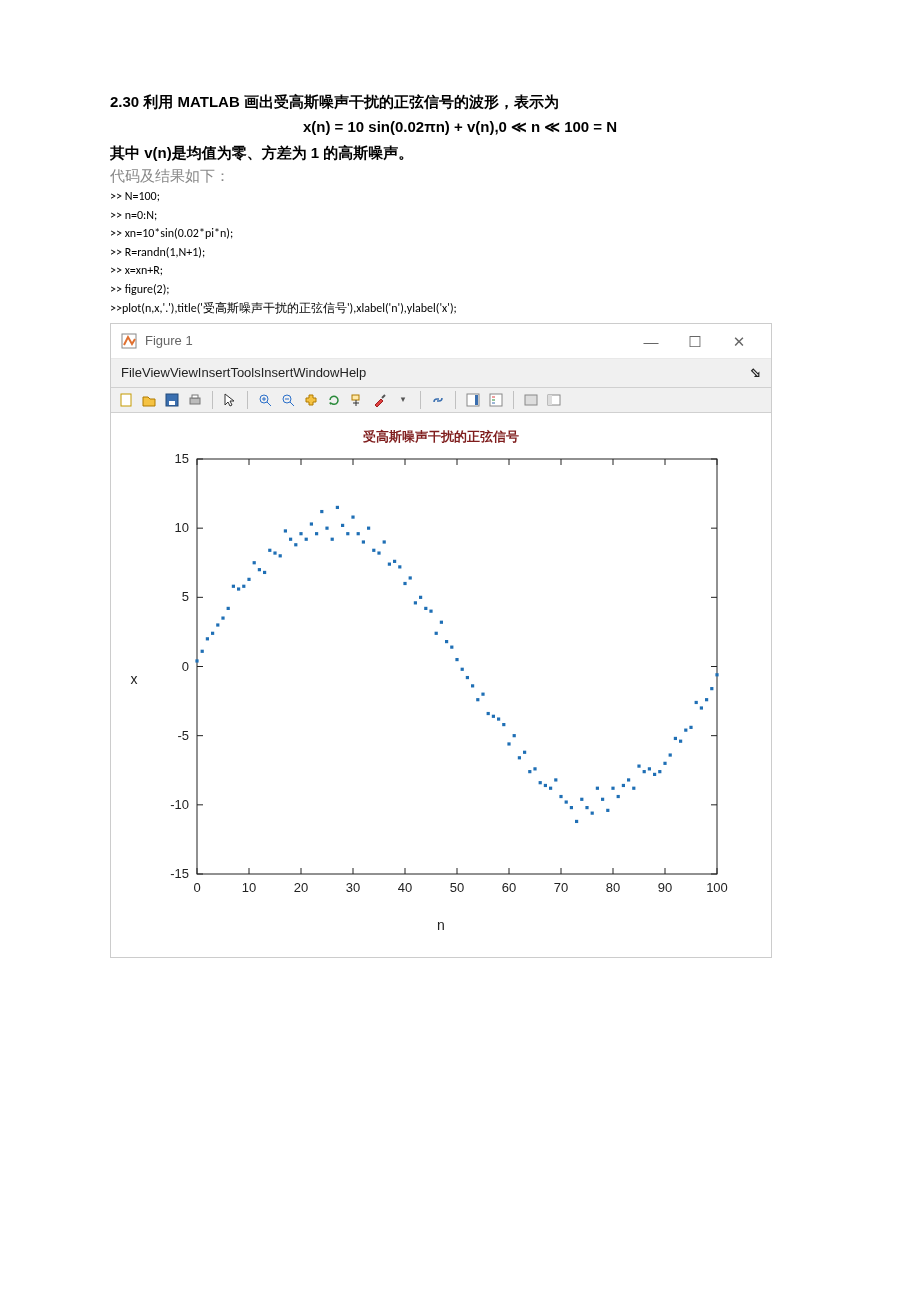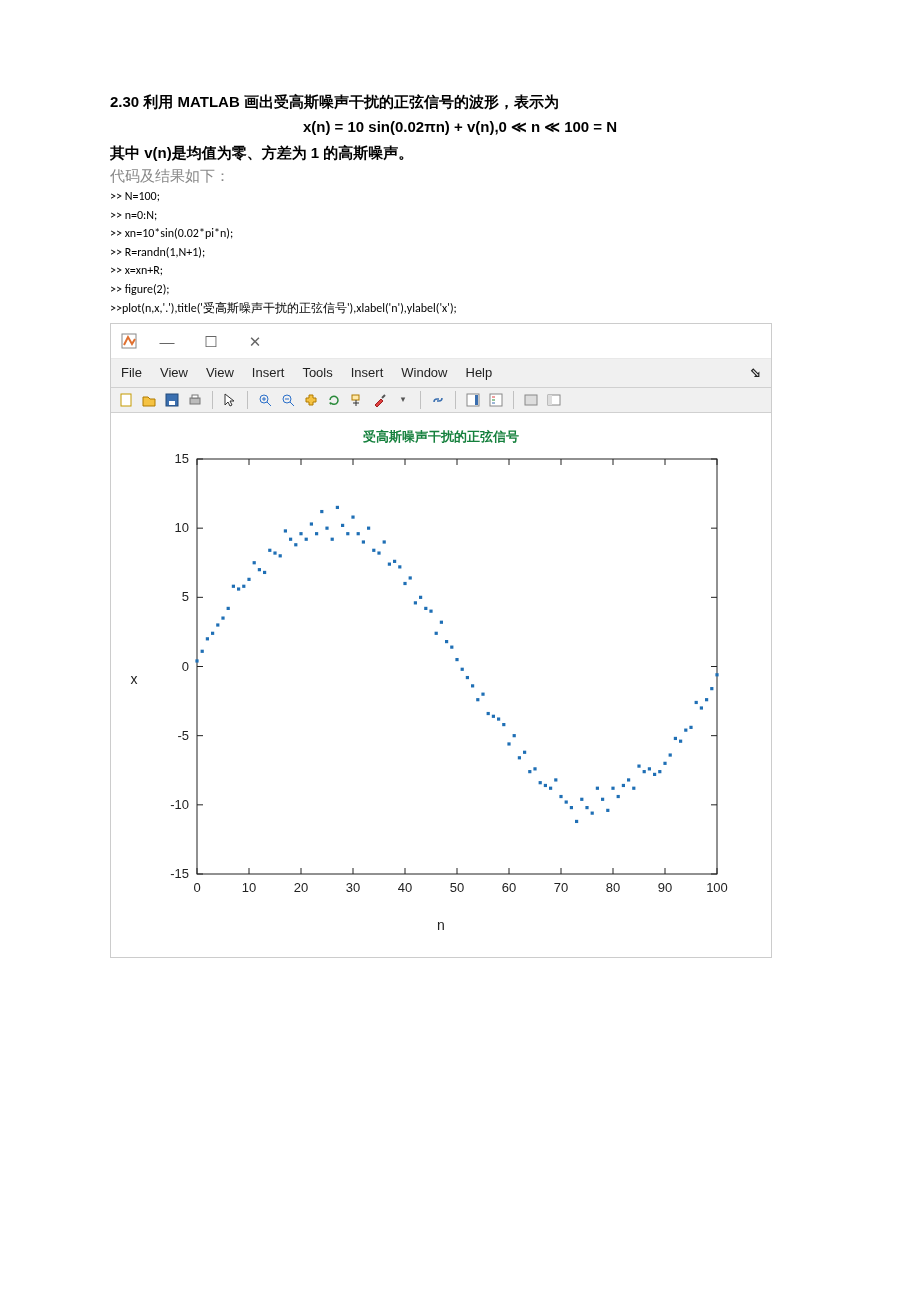--- a/index.html
+++ b/index.html
@@ -42,21 +42,20 @@
     .titlebar .icon {
       width: 16px; height: 16px; margin-right: 8px;
       display: inline-block; position: relative;
     }
     .titlebar .title { flex: 1; color: #666; }
     .winbtn { width: 44px; text-align: center; color: #666; font-size: 15px; }
     .menubar {
       background: #f0f0f0;
       padding: 4px 10px;
       display: flex;
-      gap: 18px;
       border-bottom: 1px solid #d0d0d0;
       color: #222;
     }
     .menubar .dock {
       margin-left: auto;
       font-weight: bold;
     }
     .toolbar {
       background: #f0f0f0;
       padding: 3px 6px;
@@ -73,21 +72,21 @@
     .sep { width: 1px; height: 18px; background: #c0c0c0; margin: 0 3px; }
 
     .plotarea {
       background: #fff;
       padding: 10px 10px 20px 10px;
     }
     .chart-title {
       text-align: center;
       font-family: "SimSun","Microsoft YaHei",sans-serif;
       font-weight: bold;
-      color: #15803d;
+      color: #7f1d1d;
       margin: 4px 0 2px 0;
     }
     .axes-wrap {
       display: flex;
       align-items: center;
       gap: 6px;
       padding-left: 6px;
     }
     .ylabel {
       writing-mode: horizontal-tb;
@@ -115,20 +114,21 @@
 <div class="code">&gt;&gt;plot(n,x,'.'),title('受高斯噪声干扰的正弦信号'),xlabel('n'),ylabel('x');</div>
 
 <div class="figwin">
   <div class="titlebar">
     <span class="icon">
       <svg width="16" height="16">
           <rect x="1" y="1" width="14" height="14" fill="#fff" stroke="#888"></rect>
           <path d="M3 12 L7 4 L11 11 L14 6" stroke="#e07030" stroke-width="2" fill="none"></path>
         </svg>
     </span>
+    <span class="title">Figure 1</span>
     <span class="winbtn">—</span>
     <span class="winbtn">☐</span>
     <span class="winbtn">✕</span>
   </div>
   <div class="menubar">
     <span>File</span>
     <span>View</span>
     <span>View</span>
     <span>Insert</span>
     <span>Tools</span>

